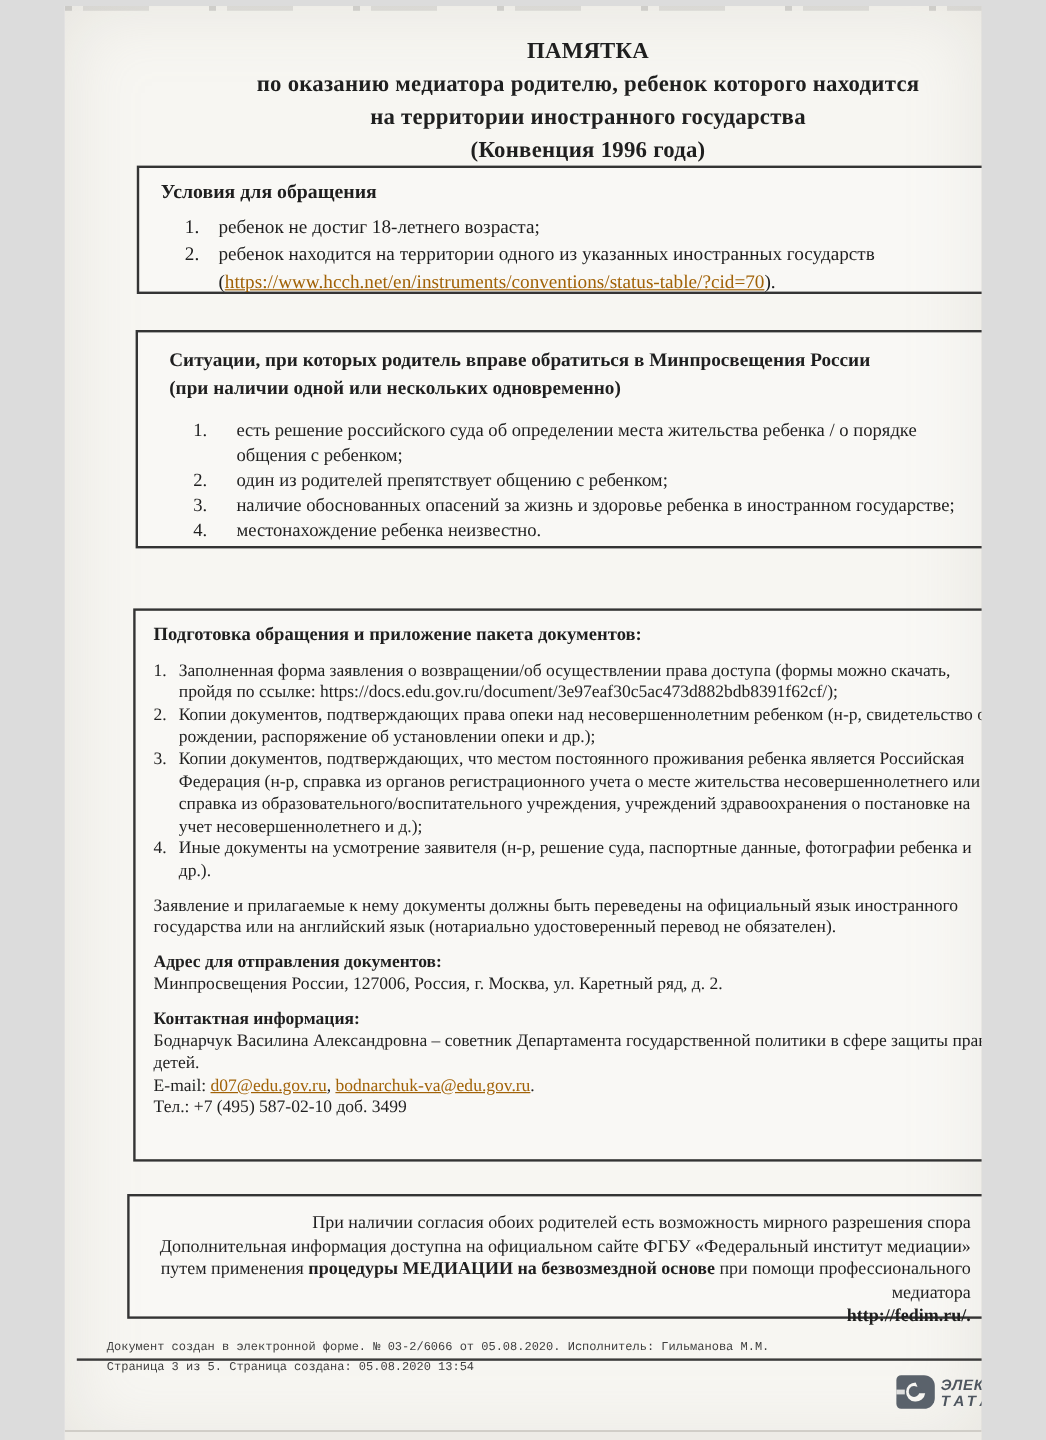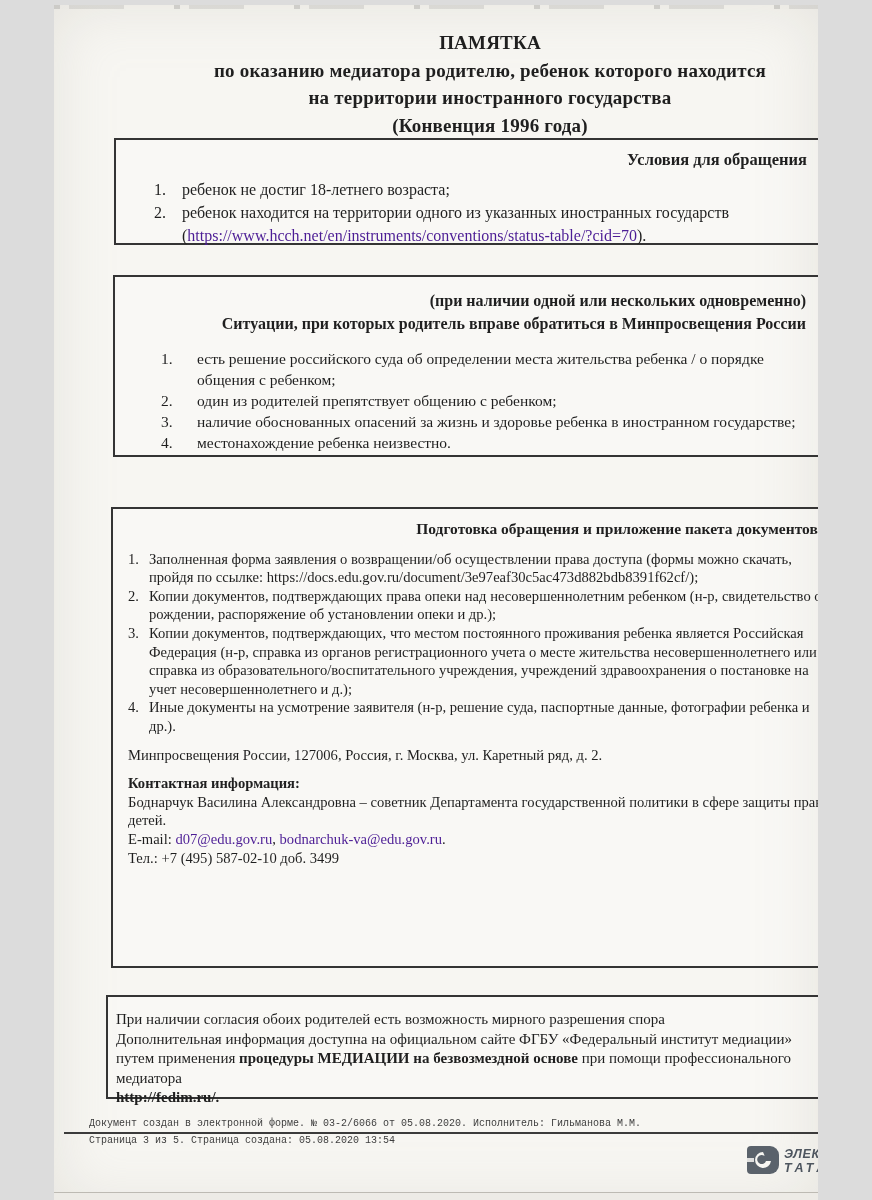--- a/index.html
+++ b/index.html
@@ -30,48 +30,48 @@
     position:absolute; top:24px; left:40px; width:792px;
     text-align:center; font-weight:700; font-size:19px; line-height:27.5px;
     letter-spacing:0.2px;
   }
 
   
   .box {
     position:absolute; box-sizing:border-box;
     border:2px solid #343434; background:rgba(255,255,255,0.25);
   }
-  .box-title { text-align:right; font-weight:700; }
+  .box-title { text-align:left; font-weight:700; }
 
   #box1 { top:133px; left:60px; width:713px; height:107px; padding:8px 18px 0 18px;
           font-size:16px; line-height:23px; }
   #box1 .box-title { font-size:16.5px; margin-bottom:7px; }
   #box1 .list { padding-left:20px; }
   #box1 .num { flex:0 0 28px; }
 
   #box2 { top:270px; left:59px; width:721px; height:182px; padding:13px 26px 0 26px;
           font-size:15.5px; line-height:21px; }
   #box2 .box-title { font-size:16px; line-height:22.5px; }
   #box2 .list { margin-top:13px; padding-left:20px; }
   #box2 .num { flex:0 0 36px; }
 
   #box3 { top:502px; left:57px; width:719px; height:461px; padding:11px 5px 0 15px;
           font-size:14.6px; line-height:18.6px; }
   #box3 .box-title { font-size:15.5px; margin-bottom:11px; }
   #box3 .num { flex:0 0 21px; }
   #box3 .section { margin-top:10px; }
 
-  #box4 { top:990px; left:52px; width:727px; height:104px; padding:13px 22px 0 8px;
-          text-align:left; font-size:15px; line-height:19.5px; }
+  #box4 { top:990px; left:52px; width:727px; height:104px; padding:13px 22px 0 22px;
+          text-align:right; font-size:15px; line-height:19.5px; }
 
   .li { display:flex; }
   .li .txt { flex:1; overflow-wrap:break-word; }
   .linkline { display:block; }
   .bold { font-weight:700; }
-  .link { color:#4c1d95; cursor:pointer; }
+  .link { color:#a16207; text-decoration:underline; cursor:pointer; }
 
   
   .footer-rule { position:absolute; top:1127px; left:10px; width:812px; height:2px; background:#3b3b3b; }
   .footer-text {
     position:absolute; top:1110px; left:35px; width:600px;
     font-family:Liberation Mono, monospace; font-size:10px; line-height:17px; color:#3e3e3e;
   }
   .logo { position:absolute; top:1140px; left:692px; display:flex; align-items:flex-end; }
   .logo-icon { width:34px; height:30px; margin-right:4px; }
   .logo-text {
@@ -104,22 +104,22 @@
       </div>
       <div class="li">
         <span class="num">2.</span>
         <span class="txt"><span>ребенок находится на территории одного из указанных иностранных государств</span><span class="linkline"><span>(</span><a class="link">https://www.hcch.net/en/instruments/conventions/status-table/?cid=70</a><span>).</span></span></span>
       </div>
     </div>
   </div>
 
   <div class="box" id="box2">
     <div class="box-title">
+      <div>Ситуации, при которых родитель вправе обратиться в Минпросвещения России</div>
       <div>(при наличии одной или нескольких одновременно)</div>
-      <div>Ситуации, при которых родитель вправе обратиться в Минпросвещения России</div>
     </div>
     <div class="list">
       <div class="li">
         <span class="num">1.</span>
         <span class="txt">есть решение российского суда об определении места жительства ребенка / о порядке общения с ребенком;</span>
       </div>
       <div class="li">
         <span class="num">2.</span>
         <span class="txt">один из родителей препятствует общению с ребенком;</span>
       </div>
@@ -147,21 +147,23 @@
       </div>
       <div class="li">
         <span class="num">3.</span>
         <span class="txt">Копии документов, подтверждающих, что местом постоянного проживания ребенка является Российская Федерация (н-р, справка из органов регистрационного учета о месте жительства несовершеннолетнего или справка из образовательного/воспитательного учреждения, учреждений здравоохранения о постановке на учет несовершеннолетнего и д.);</span>
       </div>
       <div class="li">
         <span class="num">4.</span>
         <span class="txt">Иные документы на усмотрение заявителя (н-р, решение суда, паспортные данные, фотографии ребенка и др.).</span>
       </div>
     </div>
+    <div class="section">Заявление и прилагаемые к нему документы должны быть переведены на официальный язык иностранного государства или на английский язык (нотариально удостоверенный перевод не обязателен).</div>
     <div class="section">
+      <div class="bold">Адрес для отправления документов:</div>
       <div>Минпросвещения России, 127006, Россия, г. Москва, ул. Каретный ряд, д. 2.</div>
     </div>
     <div class="section">
       <div class="bold">Контактная информация:</div>
       <div>Боднарчук Василина Александровна – советник Департамента государственной политики в сфере защиты прав детей.</div>
       <div><span>E-mail: </span><a class="link">d07@edu.gov.ru</a><span>, </span><a class="link">bodnarchuk-va@edu.gov.ru</a><span>.</span></div>
       <div>Тел.: +7 (495) 587-02-10 доб. 3499</div>
     </div>
   </div>
 

